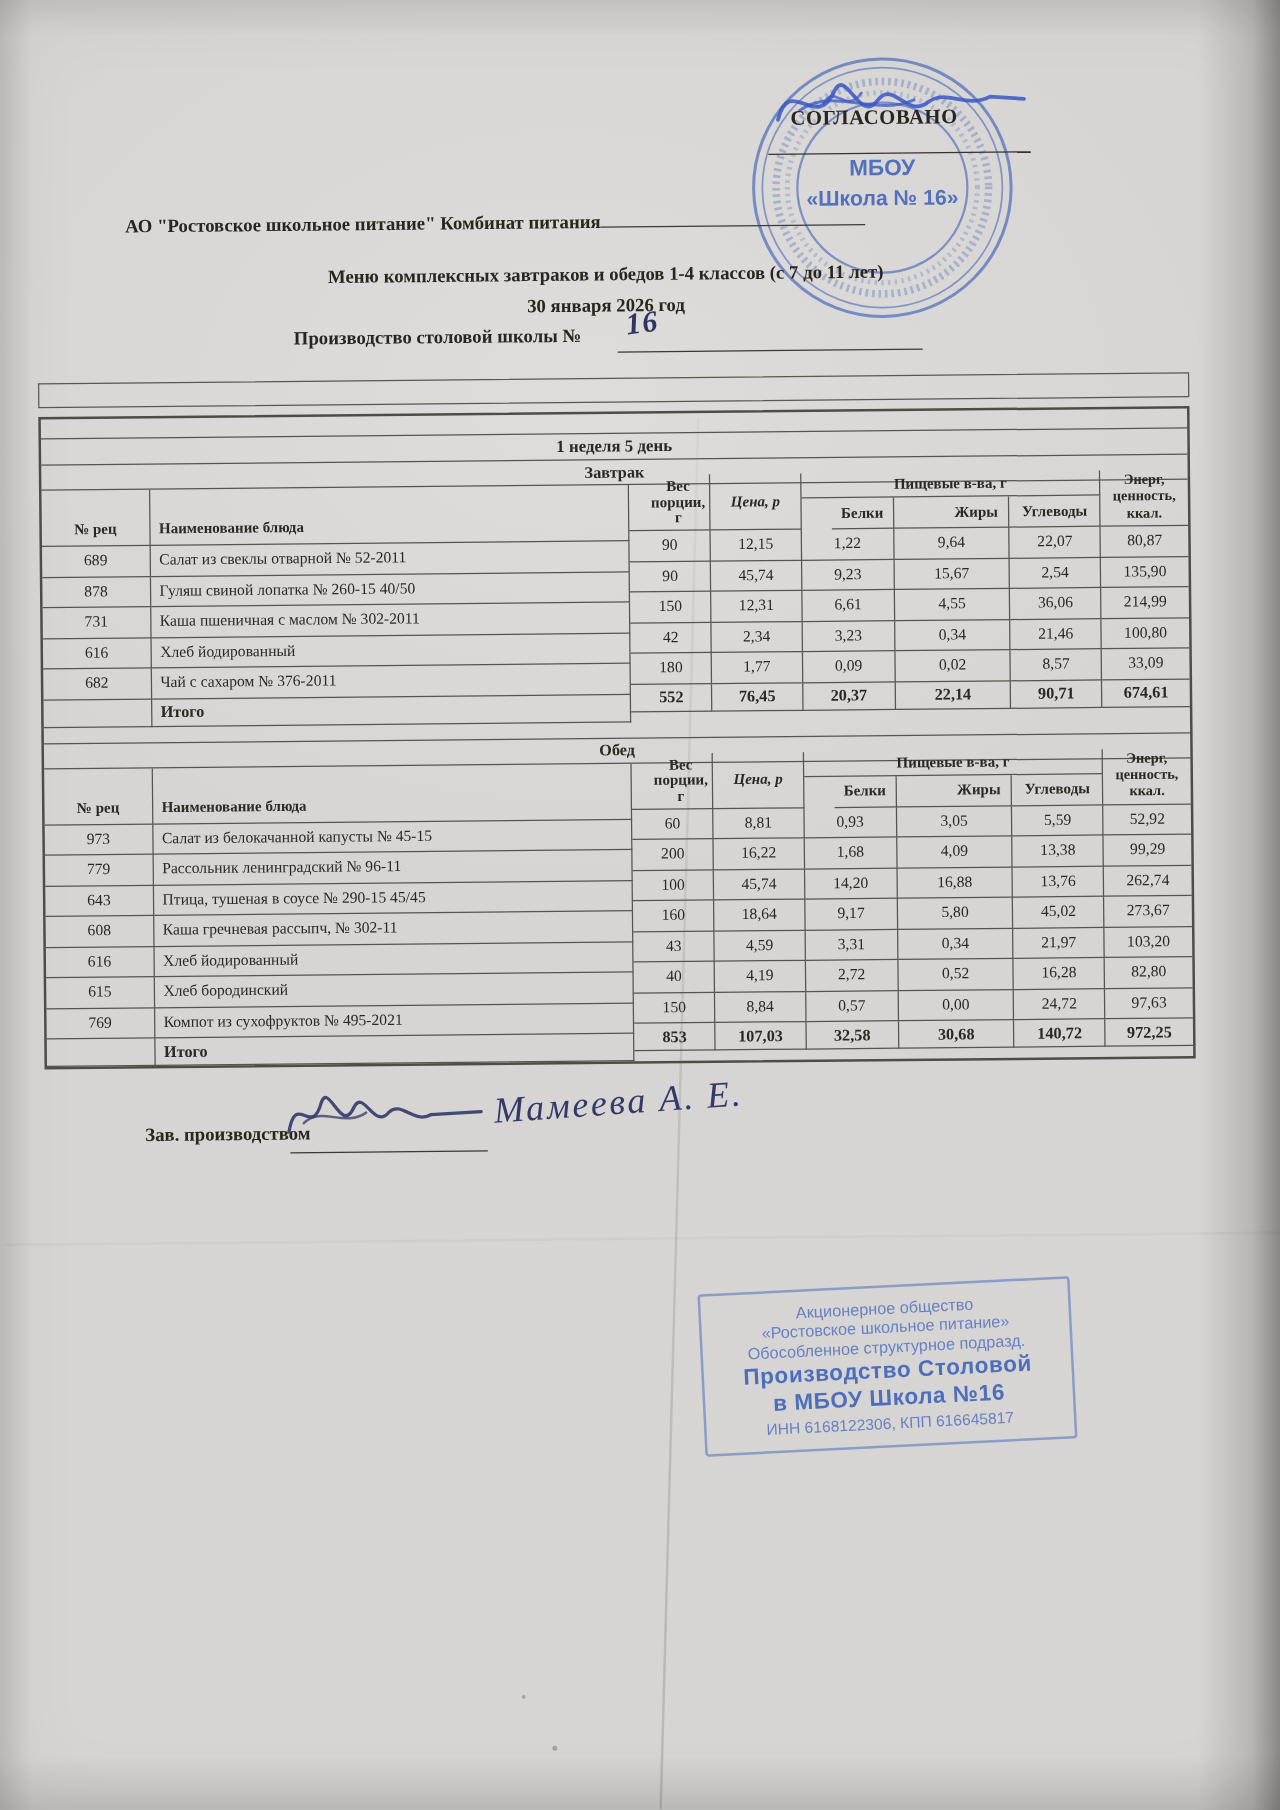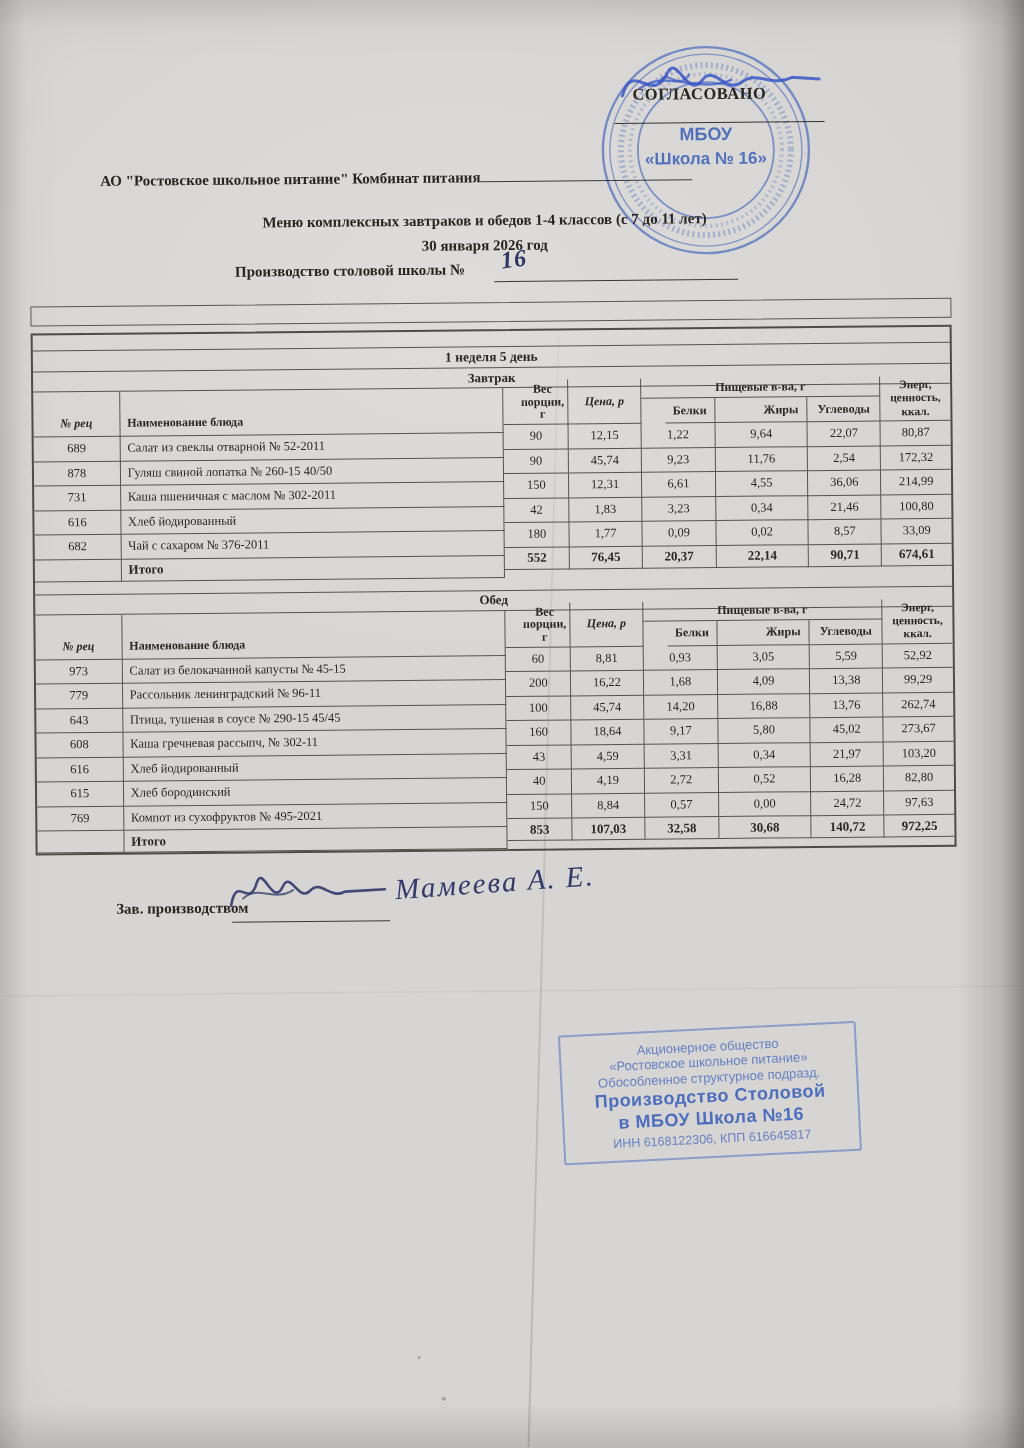--- a/index.html
+++ b/index.html
@@ -46,21 +46,21 @@
   .t-blank2{height:13px;}
   .t-title{height:21px;font-weight:700;font-size:13.5px;display:flex;align-items:center;justify-content:center;}
   .t-meal{height:20px;font-size:13px;}
   .g-head{display:grid;grid-template-columns:var(--cols);grid-template-rows:20px 25px;}
   .g-row{display:grid;grid-template-columns:var(--cols);height:24.5px;}
   .g-row.total{height:22px;font-weight:700;}
   .hc,.cell{display:flex;align-items:center;justify-content:center;
     border-right:var(--bw) solid var(--line);border-bottom:var(--bw) solid var(--line);
     font-size:12.5px;line-height:1.05;overflow:visible;white-space:nowrap;}
   .hc{font-weight:700;font-size:12px;text-align:center;white-space:normal;}
-  .hc-rec{grid-column:1;grid-row:1/3;align-items:flex-end;padding-bottom:6px;font-style:italic;}
+  .hc-rec{grid-column:1;grid-row:1/3;align-items:flex-end;padding-bottom:6px;}
   .hc-dish{grid-column:2;grid-row:1/3;align-items:flex-end;justify-content:flex-start;padding-left:7px;padding-bottom:6px;}
   .hc-weight{grid-column:3;grid-row:1/3;padding-left:14px;}
   .hc-price{grid-column:4;grid-row:1/3;font-style:italic;}
   .hc-nutr{grid-column:5/8;grid-row:1;}
   .hc-prot{grid-column:5;grid-row:2;margin-left:24px;}
   .hc-fat{grid-column:6;grid-row:2;padding-left:40px;}
   .hc-carb{grid-column:7;grid-row:2;}
   .hc-energy{grid-column:8;grid-row:1/3;border-right:none;font-size:11.5px;line-height:1.15;}
   .cell:last-child,.hc:last-child{border-right:none;}
   .c-dish{justify-content:flex-start;padding-left:7px;}
@@ -154,39 +154,39 @@
           <div class="cell num">9,64</div>
           <div class="cell num">22,07</div>
           <div class="cell num">80,87</div>
         </div>
         <div class="g-row">
           <div class="cell c-rec">878</div>
           <div class="cell c-dish">Гуляш свиной лопатка № 260-15 40/50</div>
           <div class="cell num">90</div>
           <div class="cell num">45,74</div>
           <div class="cell num">9,23</div>
-          <div class="cell num">11,76</div>
+          <div class="cell num">15,67</div>
           <div class="cell num">2,54</div>
-          <div class="cell num">172,32</div>
+          <div class="cell num">135,90</div>
         </div>
         <div class="g-row">
           <div class="cell c-rec">731</div>
           <div class="cell c-dish">Каша пшеничная с маслом № 302-2011</div>
           <div class="cell num">150</div>
           <div class="cell num">12,31</div>
           <div class="cell num">6,61</div>
           <div class="cell num">4,55</div>
           <div class="cell num">36,06</div>
           <div class="cell num">214,99</div>
         </div>
         <div class="g-row">
           <div class="cell c-rec">616</div>
           <div class="cell c-dish">Хлеб йодированный</div>
           <div class="cell num">42</div>
-          <div class="cell num">1,83</div>
+          <div class="cell num">2,34</div>
           <div class="cell num">3,23</div>
           <div class="cell num">0,34</div>
           <div class="cell num">21,46</div>
           <div class="cell num">100,80</div>
         </div>
         <div class="g-row">
           <div class="cell c-rec">682</div>
           <div class="cell c-dish">Чай с сахаром № 376-2011</div>
           <div class="cell num">180</div>
           <div class="cell num">1,77</div>

